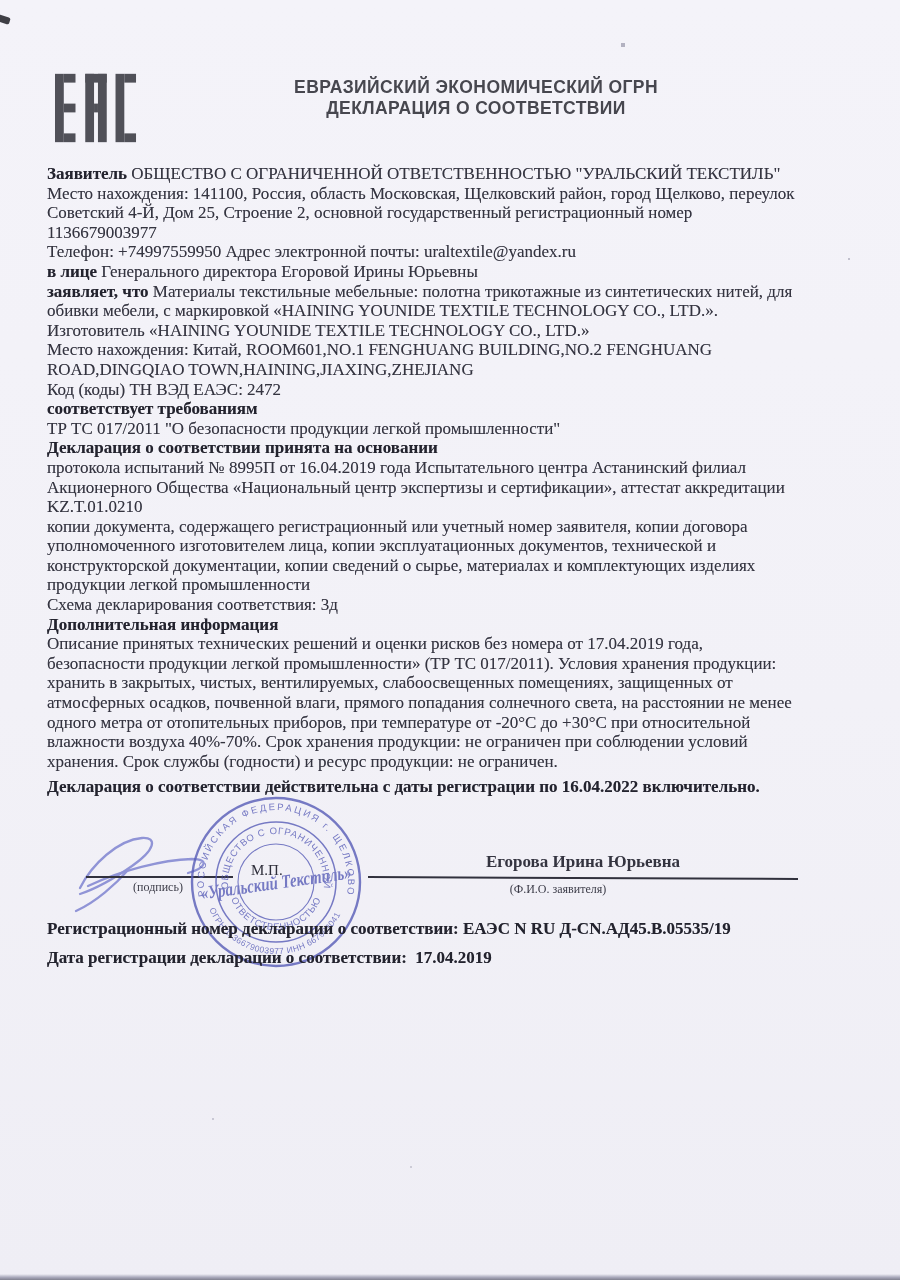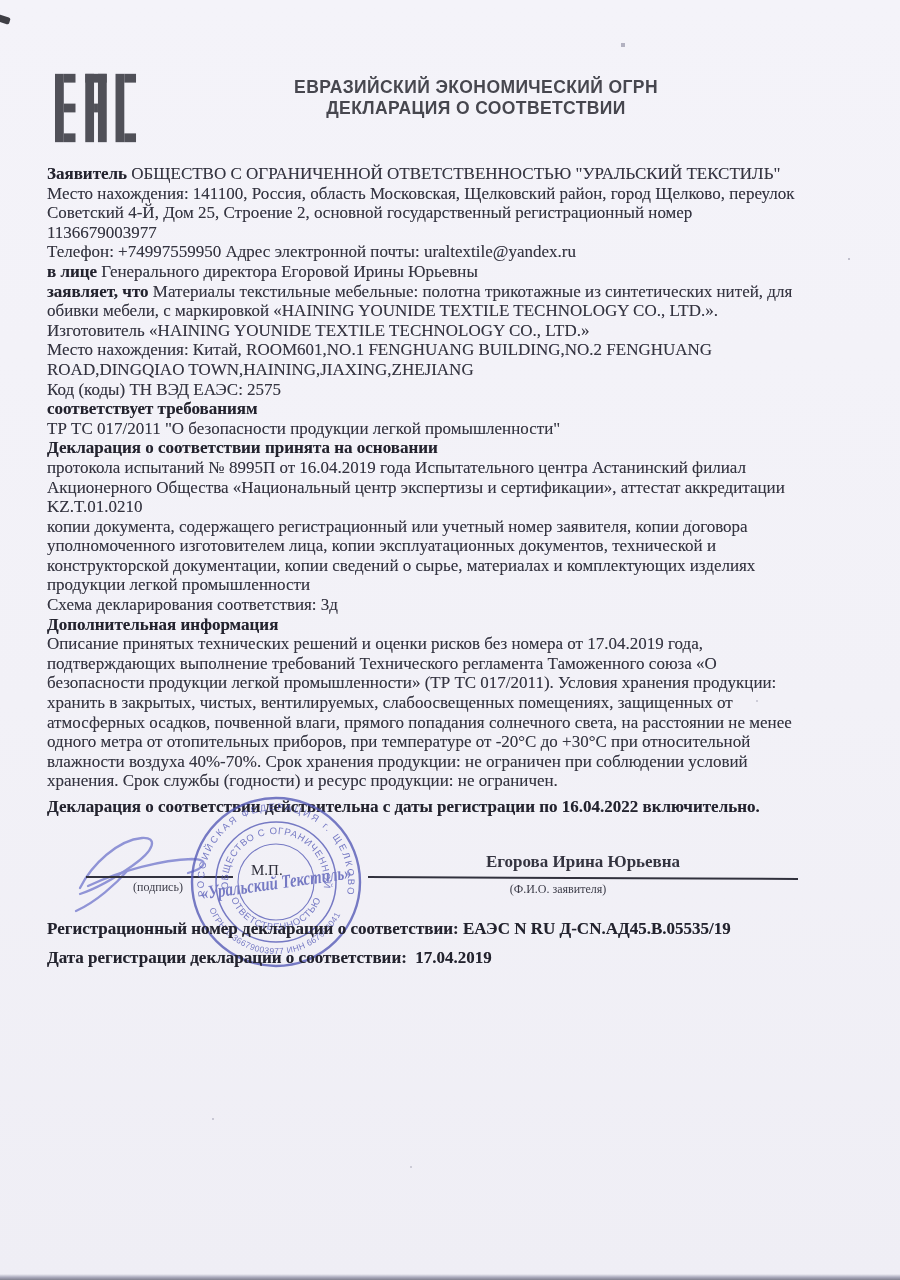--- a/index.html
+++ b/index.html
@@ -89,35 +89,34 @@
       <div class="doc-line"><span>Место нахождения: 141100, Россия, область Московская, Щелковский район, город Щелково, переулок</span></div>
       <div class="doc-line"><span>Советский 4-Й, Дом 25, Строение 2, основной государственный регистрационный номер</span></div>
       <div class="doc-line"><span>1136679003977</span></div>
       <div class="doc-line"><span>Телефон: +74997559950 Адрес электронной почты: uraltextile@yandex.ru</span></div>
       <div class="doc-line"><span class="b">в лице</span><span> Генерального директора Егоровой Ирины Юрьевны</span></div>
       <div class="doc-line"><span class="b">заявляет, что</span><span> Материалы текстильные мебельные: полотна трикотажные из синтетических нитей, для</span></div>
       <div class="doc-line"><span>обивки мебели, с маркировкой «HAINING YOUNIDE TEXTILE TECHNOLOGY CO., LTD.».</span></div>
       <div class="doc-line"><span>Изготовитель «HAINING YOUNIDE TEXTILE TECHNOLOGY CO., LTD.»</span></div>
       <div class="doc-line"><span>Место нахождения: Китай, ROOM601,NO.1 FENGHUANG BUILDING,NO.2 FENGHUANG</span></div>
       <div class="doc-line"><span>ROAD,DINGQIAO TOWN,HAINING,JIAXING,ZHEJIANG</span></div>
-      <div class="doc-line"><span>Код (коды) ТН ВЭД ЕАЭС: 2575</span></div>
+      <div class="doc-line"><span>Код (коды) ТН ВЭД ЕАЭС: 2472</span></div>
       <div class="doc-line"><span class="b">соответствует требованиям</span></div>
       <div class="doc-line"><span>ТР ТС 017/2011 "О безопасности продукции легкой промышленности"</span></div>
       <div class="doc-line"><span class="b">Декларация о соответствии принята на основании</span></div>
       <div class="doc-line"><span>протокола испытаний № 8995П от 16.04.2019 года Испытательного центра Астанинский филиал</span></div>
       <div class="doc-line"><span>Акционерного Общества «Национальный центр экспертизы и сертификации», аттестат аккредитации</span></div>
       <div class="doc-line"><span>KZ.T.01.0210</span></div>
       <div class="doc-line"><span>копии документа, содержащего регистрационный или учетный номер заявителя, копии договора</span></div>
       <div class="doc-line"><span>уполномоченного изготовителем лица, копии эксплуатационных документов, технической и</span></div>
       <div class="doc-line"><span>конструкторской документации, копии сведений о сырье, материалах и комплектующих изделиях</span></div>
       <div class="doc-line"><span>продукции легкой промышленности</span></div>
       <div class="doc-line"><span>Схема декларирования соответствия: 3д</span></div>
       <div class="doc-line"><span class="b">Дополнительная информация</span></div>
       <div class="doc-line"><span>Описание принятых технических решений и оценки рисков без номера от 17.04.2019 года,</span></div>
-      <div class="doc-line"><span>подтверждающих выполнение требований Технического регламента Таможенного союза «О</span></div>
       <div class="doc-line"><span>безопасности продукции легкой промышленности» (ТР ТС 017/2011). Условия хранения продукции:</span></div>
       <div class="doc-line"><span>хранить в закрытых, чистых, вентилируемых, слабоосвещенных помещениях, защищенных от</span></div>
       <div class="doc-line"><span>атмосферных осадков, почвенной влаги, прямого попадания солнечного света, на расстоянии не менее</span></div>
       <div class="doc-line"><span>одного метра от отопительных приборов, при температуре от -20°С до +30°С при относительной</span></div>
       <div class="doc-line"><span>влажности воздуха 40%-70%. Срок хранения продукции: не ограничен при соблюдении условий</span></div>
       <div class="doc-line"><span>хранения. Срок службы (годности) и ресурс продукции: не ограничен.</span></div>
       <div class="doc-line" style="margin-top: 6px;"><span class="b">Декларация о соответствии действительна с даты регистрации по 16.04.2022 включительно.</span></div>
     </div>
 
   <svg class="sig-svg" width="175" height="85" viewBox="0 0 175 85">

